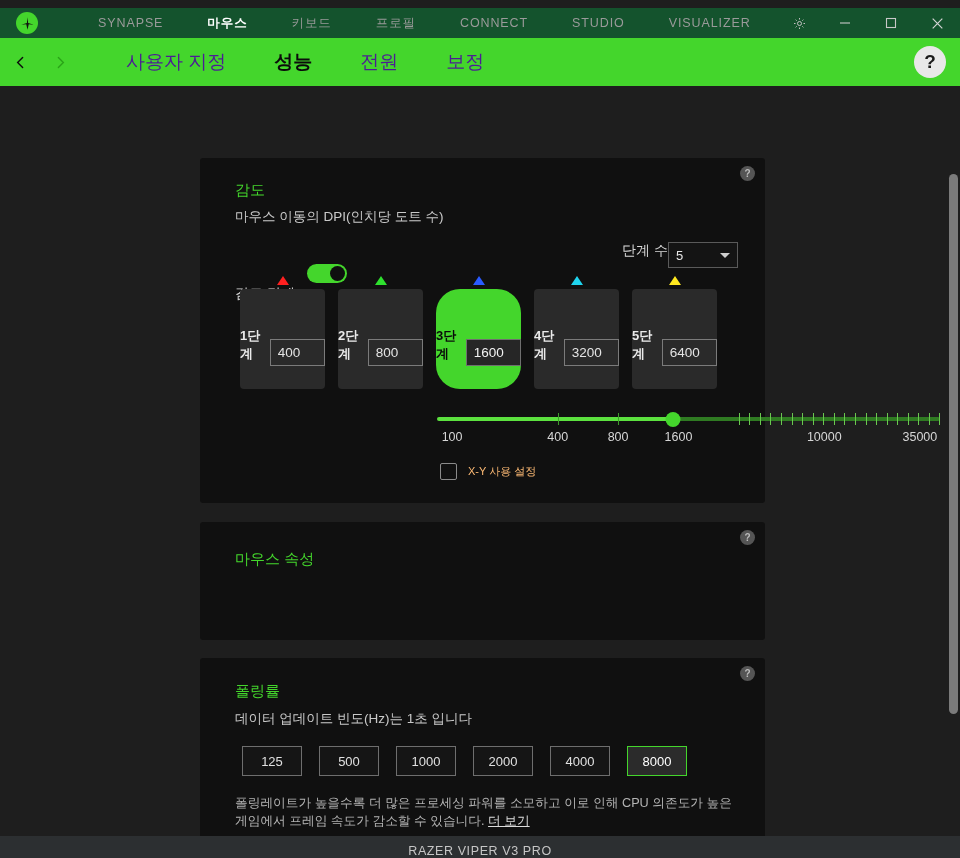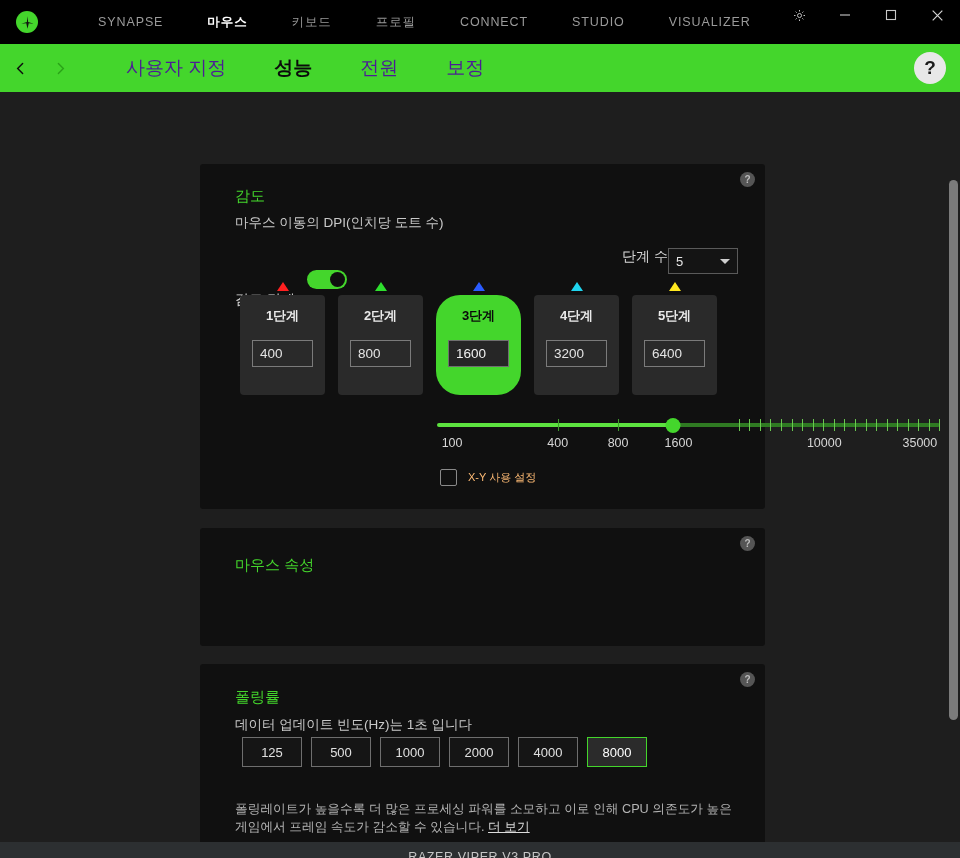--- a/index.html
+++ b/index.html
@@ -5,23 +5,24 @@
   * { box-sizing: border-box; margin: 0; padding: 0; }
   html, body {
     width: 960px; height: 858px;
     background: #1e1e1e;
     font-family: "Liberation Sans", sans-serif;
     overflow: hidden;
   }
 
   
   .titlebar {
-    height: 44px; background: #000000;
+    height: 30px; background: #14532d;
     display: flex; align-items: center;
     position: relative;
+    margin-top: 8px;
   }
   .logo {
     width: 22px; height: 22px; border-radius: 50%;
     background: #44d62c; margin-left: 16px;
     display: flex; align-items: center; justify-content: center;
   }
   .logo svg { display: block; }
   .mainnav { display: flex; align-items: center; margin-left: 38px; gap: 0; }
   .mainnav .item {
     font-size: 12.5px; letter-spacing: .9px; color: #9a9a9a;
@@ -110,21 +111,21 @@
 
   .stages { position: absolute; left: 40px; top: 118px; display: flex; gap: 13px; }
   .stage-wrap { width: 85px; }
   .tri {
     width: 0; height: 0; margin: 0 auto 4px auto;
     border-left: 6px solid transparent; border-right: 6px solid transparent;
     border-bottom: 9px solid #ff2020;
   }
   .stage-card {
     width: 85px; height: 100px; background: #2a2a2a; border-radius: 4px;
-    display: flex; flex-direction: column; align-items: center;
+    display: flex; flex-direction: row; align-items: center;
     padding-top: 12px; cursor: pointer;
   }
   .stage-card .name { font-size: 13px; font-weight: bold; color: #eaeaea; }
   .stage-card .dpi {
     margin-top: 15px; width: 61px; height: 27px;
     border: 1px solid #7b7b7b; background: transparent;
     color: #e4e4e4; font-size: 13.5px;
     display: flex; align-items: center; padding-left: 7px;
   }
   .stage-card.active { background: #44d62c; border-radius: 24px; }
@@ -165,21 +166,21 @@
   #panel-props { top: 436px; height: 118px; }
   .props-title { position: absolute; left: 35px; top: 28px; }
   .props-link-row { position: absolute; left: 36px; top: 62px; display: flex; align-items: center; gap: 14px; cursor: pointer; }
   .winlogo { width: 22px; height: 22px; display: block; }
   .props-link { color: #e2e2e2; font-size: 13.5px; text-decoration: underline; }
 
   
   #panel-polling { top: 572px; height: 240px; }
   .poll-title { position: absolute; left: 35px; top: 24px; }
   .poll-sub   { position: absolute; left: 35px; top: 52px; }
-  .pollbtns { position: absolute; left: 42px; top: 73px; display: flex; gap: 9px; border-radius: 7px; }
+  .pollbtns { position: absolute; left: 42px; top: 88px; display: flex; gap: 17px; border-radius: 7px; }
   .pollbtn {
     width: 60px; height: 30px; border: 1px solid #6e6e6e; background: #151515;
     color: #e0e0e0; font-size: 13px;
     display: flex; align-items: center; justify-content: center; cursor: pointer;
   }
   .pollbtn.active { border-color: #44d62c; background: #2b2b2b; color: #ffffff; }
   .poll-note {
     position: absolute; left: 35px; top: 136px; width: 500px;
     color: #b4b4b4; font-size: 12.7px; line-height: 1.45;
   }

